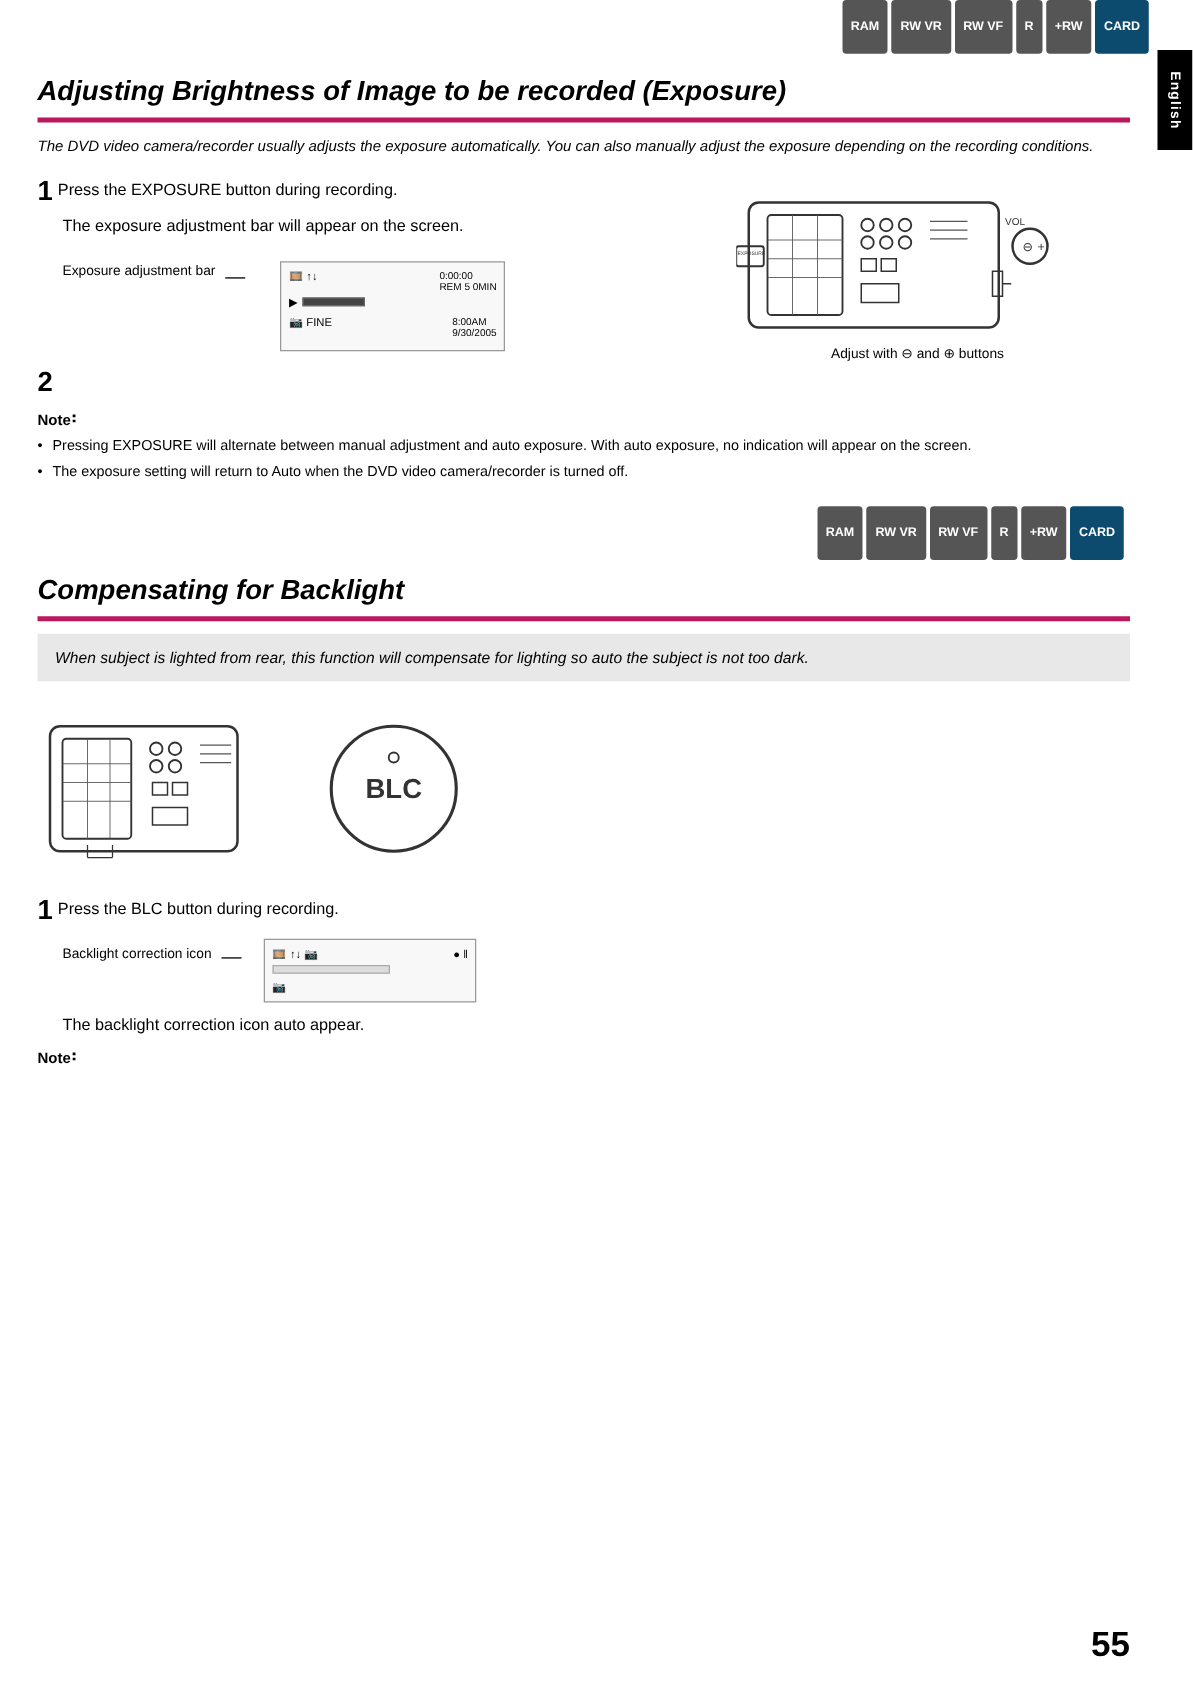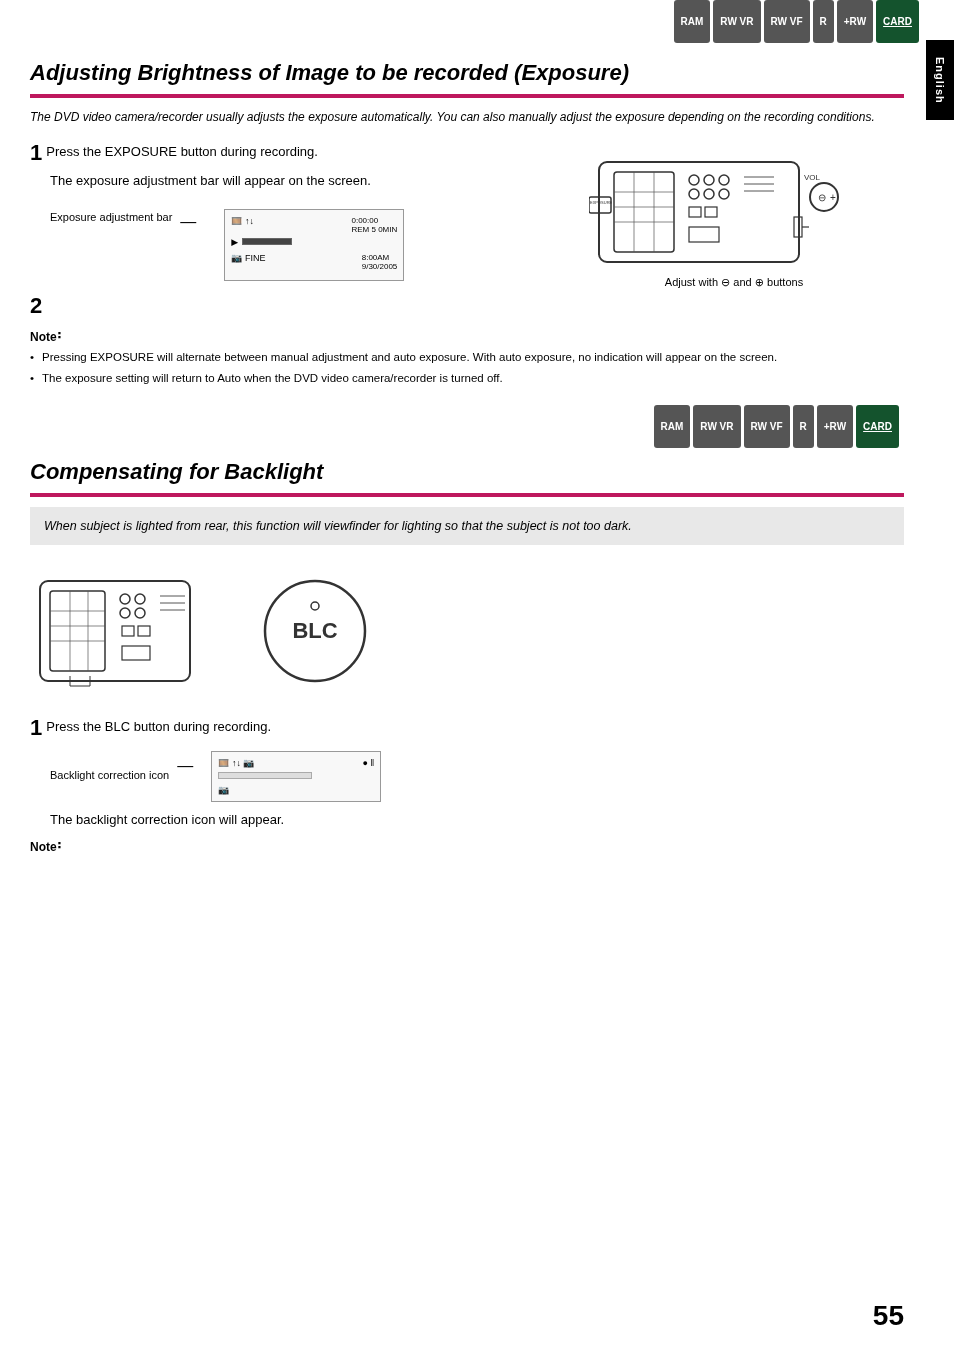--- a/index.html
+++ b/index.html
@@ -49,22 +49,21 @@
     }
     .badge {
       background: #555;
       color: #fff;
       font-size: 10px;
       font-weight: bold;
       padding: 16px 7px;
       border-radius: 3px;
     }
     .badge.active {
-      background: #14532d;
-      text-decoration: underline;
+      background: #0c4a6e;
     }
 
     
     .section-title {
       font-size: 22px;
       font-weight: bold;
       font-style: italic;
       border-bottom: 4px solid #be185d;
       padding-bottom: 6px;
       margin-bottom: 10px;
@@ -242,21 +241,21 @@
     }
 
     .backlight-area {
       display: flex;
       align-items: flex-start;
       gap: 8px;
       margin: 4px 0 4px 0;
     }
     .backlight-label-text {
       font-size: 11px;
-      margin-top: 22px;
+      margin-top: 10px;
       white-space: nowrap;
     }
   </style>
 </head>
 <body>
 
 <div class="mode-badges">
   <span class="badge">RAM</span>
   <span class="badge">RW VR</span>
   <span class="badge">RW VF</span>
@@ -368,21 +367,21 @@
     <span class="badge">RW VR</span>
     <span class="badge">RW VF</span>
     <span class="badge">R</span>
     <span class="badge">+RW</span>
     <span class="badge active">CARD</span>
   </div>
 
   <div class="section2">
     <div class="section-title">Compensating for Backlight</div>
 
-    <div class="gray-box">When subject is lighted from rear, this function will viewfinder for lighting so that the subject is not too dark.</div>
+    <div class="gray-box">When subject is lighted from rear, this function will compensate for lighting so auto the subject is not too dark.</div>
 
     <div class="blc-diagram">
 
       <svg class="blc-camera-svg" viewBox="0 0 200 140">
         <rect x="10" y="20" width="150" height="100" rx="8" ry="8" fill="none" stroke="#333" stroke-width="2"></rect>
         <rect x="20" y="30" width="55" height="80" rx="3" fill="none" stroke="#333" stroke-width="1.5"></rect>
         <line x1="20" y1="50" x2="75" y2="50" stroke="#555" stroke-width="0.7"></line>
         <line x1="20" y1="65" x2="75" y2="65" stroke="#555" stroke-width="0.7"></line>
         <line x1="20" y1="80" x2="75" y2="80" stroke="#555" stroke-width="0.7"></line>
         <line x1="40" y1="30" x2="40" y2="110" stroke="#555" stroke-width="0.7"></line>
@@ -423,21 +422,21 @@
           <span style="font-size:9px;">🎞️ ↑↓ 📷</span>
           <span style="font-size:9px;">● ‖</span>
         </div>
         <div style="margin:4px 0; height:7px; background:#ddd; width:60%; border:1px solid #aaa;"></div>
         <div style="margin-top:6px;">
           <span style="font-size:9px;">📷</span>
         </div>
       </div>
     </div>
 
-    <div style="margin: 10px 0 10px 20px; font-size:13px;">The backlight correction icon will appear.</div>
+    <div style="margin: 10px 0 10px 20px; font-size:13px;">The backlight correction icon auto appear.</div>
 
     <div class="note-section">
       <div class="note-title">
         <span>Note</span><span style="font-size:16px;">꞉</span>
       </div>
     </div>
   </div>
 
   <div class="page-number">55</div>
 </div>

